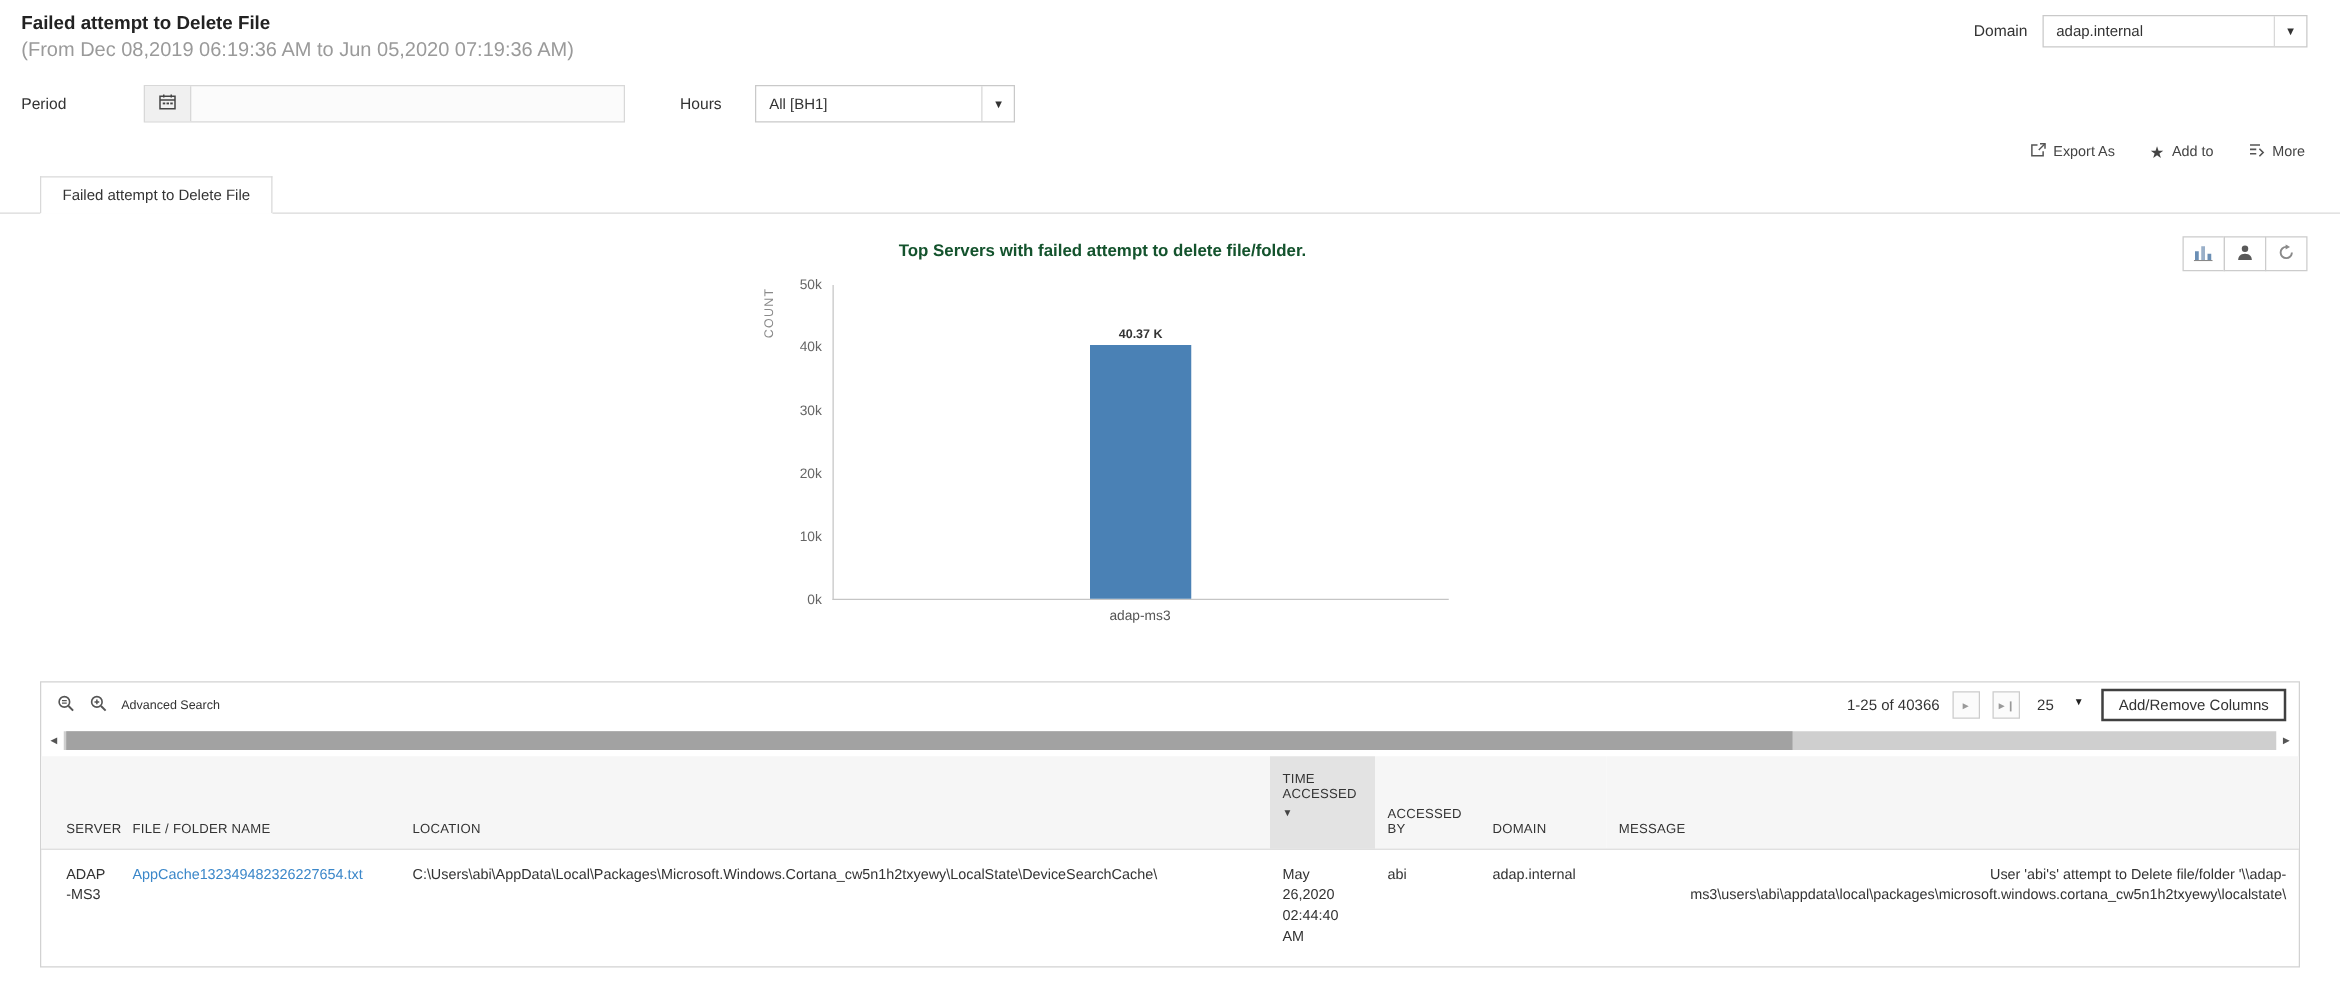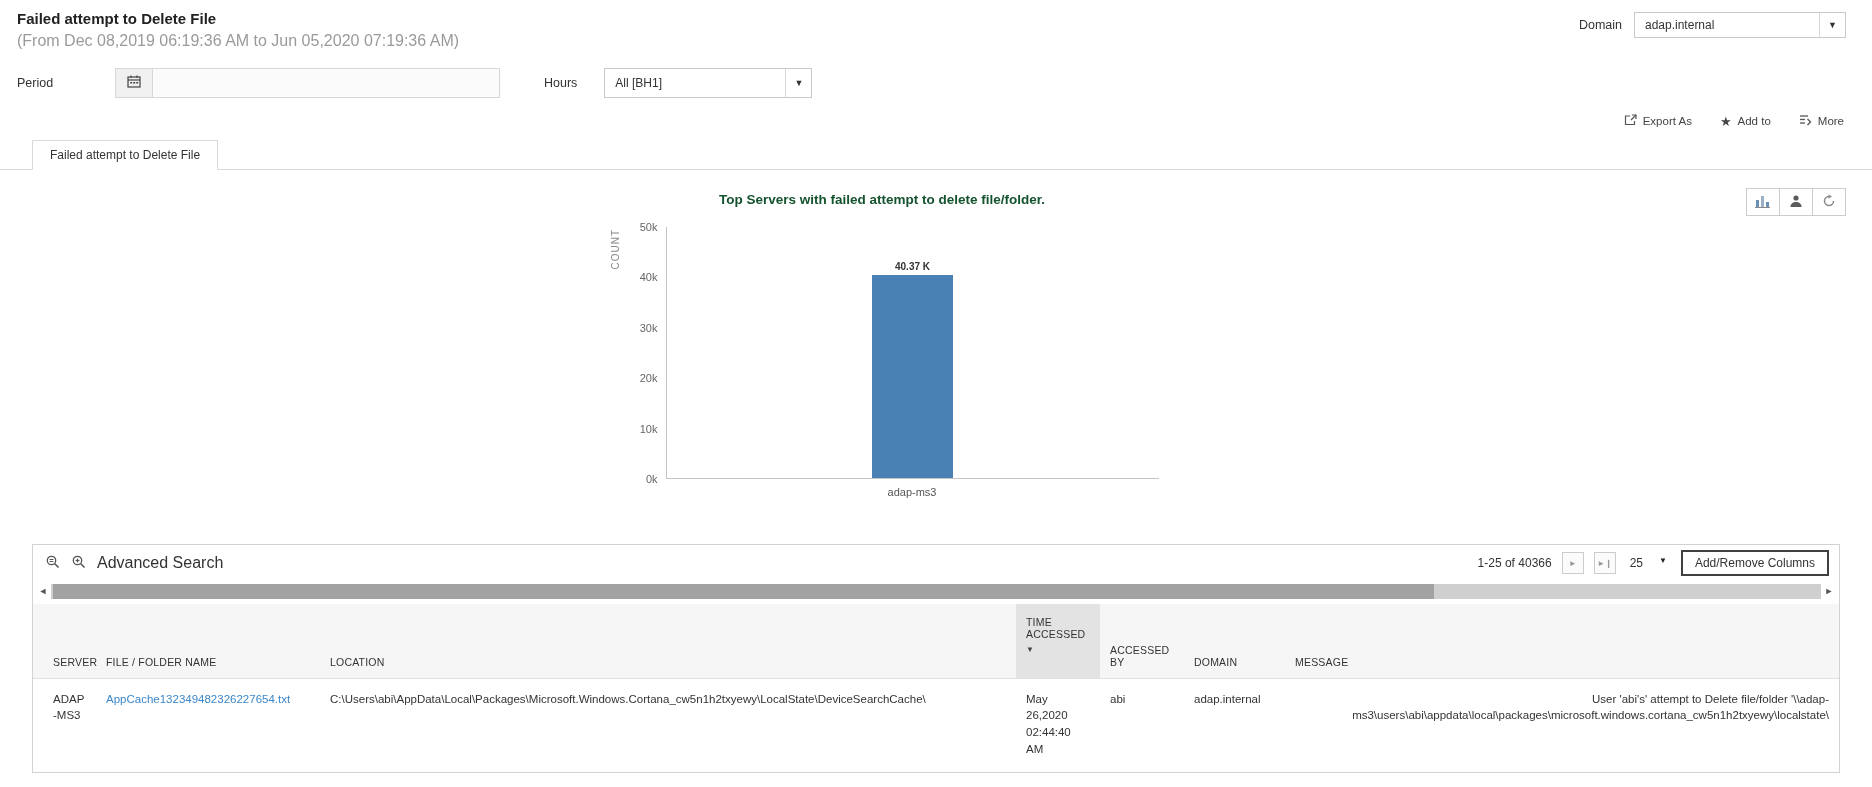--- a/index.html
+++ b/index.html
@@ -57,21 +57,21 @@
   .bar-value { font-size:10px; font-weight:bold; color:#333; margin-bottom:3px; }
   .bar { width:81px; }
   .xlabels { display:flex; justify-content:center; margin-top:7px; }
   .xtick { width:100px; text-align:center; font-size:11px; color:#555; }
 
   
   .table-card { margin:26px 32px 0 32px; border:1px solid #d2d2d2; background:#fff; }
   .table-toolbar { display:flex; align-items:center; justify-content:space-between; height:36px; padding:0 10px 0 12px; }
   .toolbar-left { display:flex; align-items:center; gap:10px; }
   .toolbar-right { display:flex; align-items:center; gap:10px; }
-  .adv-search-label { font-size:16px; color:#333; cursor:pointer; }
+  .adv-search-label { font-size:10px; color:#333; cursor:pointer; }
   .icon-plain { display:flex; align-items:center; cursor:pointer; }
   .pagination-text { font-size:12px; color:#333; }
   .pg-btn { width:22px; height:22px; border:1px solid #ccc; background:#fbfbfb; color:#999; font-size:8px; display:flex; align-items:center; justify-content:center; cursor:pointer; padding:0; }
   .pagesize { display:flex; gap:16px; font-size:12px; color:#333; cursor:pointer; margin:0 4px; }
   .pagesize .dn { font-size:8px; color:#222; }
   .addremove-btn { border:2px solid #404040; background:#fff; height:26px; padding:0 12px; font-size:12px; color:#333; cursor:pointer; }
 
   .hscroll { display:flex; align-items:center; height:17px; margin:2px 2px 4px 2px; }
   .scroll-arrow { width:16px; text-align:center; font-size:9px; color:#555; cursor:pointer; line-height:17px; }
   .scroll-track { flex:1; height:15px; background:#cfcfcf; position:relative; cursor:pointer; }

